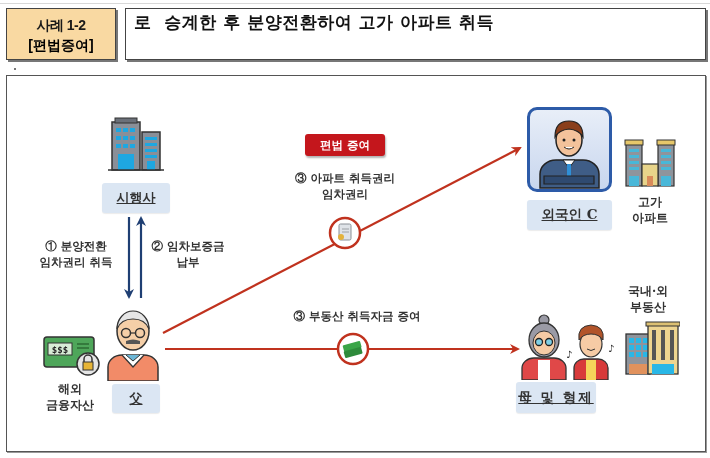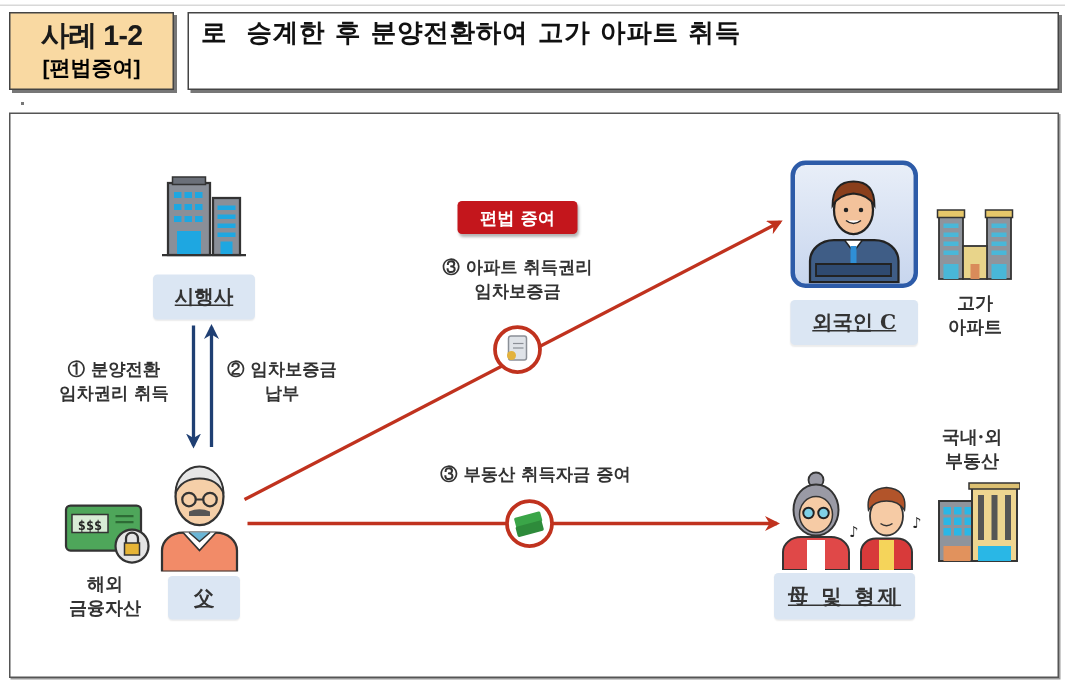--- a/index.html
+++ b/index.html
@@ -7,21 +7,21 @@
   body { position: relative; font-family: "DejaVu Sans", "Liberation Sans", sans-serif; color: #222; }
 
   .topline { position: absolute; left: 0; top: 0; width: 710px; height: 4px; border-bottom: 1px solid #d8d8d8; }
 
   .case-badge {
     position: absolute; left: 6px; top: 8px; width: 110px; height: 52px;
     background: #f9d9a2; border: 1.5px solid #444;
     box-shadow: 2px 2px 0 #777;
     display: flex; flex-direction: column; align-items: center; justify-content: center;
   }
-  .case-badge .l1 { font-family: "Liberation Sans", sans-serif; font-size: 19px; font-weight: bold; color: #1a1a1a; letter-spacing: -0.5px; line-height: 22px; }
+  .case-badge .l1 { font-family: "Liberation Sans", sans-serif; font-size: 14px; font-weight: bold; color: #1a1a1a; letter-spacing: -0.5px; line-height: 22px; }
   .case-badge .l2 { font-family: "Liberation Sans", sans-serif; font-size: 14px; font-weight: bold; color: #000000; line-height: 18px; }
 
   .case-title {
     position: absolute; left: 125px; top: 8px; width: 581px; height: 52px;
     background: #fff; border: 1.5px solid #444; box-shadow: 2px 2px 0 #777;
     padding: 2px 8px;
     font-family: "DejaVu Sans", sans-serif; font-size: 17px; font-weight: bold; color: #111;
     line-height: 23px; letter-spacing: 0.5px;
   }
 
@@ -159,21 +159,21 @@
   <circle cx="22" cy="28" r="4.5" fill="none" stroke="#333" stroke-width="1.5"></circle>
   <circle cx="36" cy="28" r="4.5" fill="none" stroke="#333" stroke-width="1.5"></circle>
   <line x1="26.5" y1="28" x2="31.5" y2="28" stroke="#333" stroke-width="1.2"></line>
   <path d="M22,36 q7,-3 14,0 v3 h-14 z" fill="#555"></path>
 </svg>
 <div class="label-box" style="left:112px; top:384px; width:48px; height:29px;">父</div>
 
 <div class="red-badge">편법 증여</div>
 <div class="txt" style="left:270px; top:170px; width:150px;">
   <div>③ 아파트 취득권리</div>
-  <div>임차보증금</div>
+  <div>임차권리</div>
 </div>
 <div class="txt" style="left:272px; top:308px; width:170px;">③ 부동산 취득자금 증여</div>
 
 <div style="position:absolute; left:527px; top:107px; width:85px; height:85px; border:3px solid #2d5ba8; border-radius:10px; background:linear-gradient(#e8eef8,#c8d6ee);">
   <svg width="79" height="79" viewBox="0 0 79 79">
     <path d="M10,78 v-14 a16,14 0 0 1 16,-14 h27 a16,14 0 0 1 16,14 v14 z" fill="#3f5d86" stroke="#222" stroke-width="1.5"></path>
     <path d="M33,50 l6,8 l6,-8 z" fill="#fff" stroke="#222" stroke-width="1"></path>
     <rect x="37" y="54" width="4" height="18" fill="#2f8fd6"></rect>
     <path d="M14,66 h50 v8 h-50 z" fill="#2f4a70" stroke="#222" stroke-width="1.2"></path>
     <ellipse cx="39" cy="30" rx="13" ry="16" fill="#f3c29b" stroke="#222" stroke-width="1.5"></ellipse>
@@ -222,21 +222,21 @@
 
   <text x="46" y="46" font-size="10" fill="#222">♪</text>
   <text x="88" y="40" font-size="10" fill="#222">♪</text>
 
   <path d="M54,68 v-12 a10,9 0 0 1 10,-9 h14 a10,9 0 0 1 10,9 v12 z" fill="#d83a3a" stroke="#333" stroke-width="1.3"></path>
   <rect x="66" y="48" width="10" height="20" fill="#f5d45a"></rect>
   <ellipse cx="71" cy="32" rx="11" ry="13" fill="#f6cba5" stroke="#333" stroke-width="1.2"></ellipse>
   <path d="M59,28 q-2,-14 12,-15 q14,1 12,15 q-4,-6 -12,-6 q-8,0 -12,6z" fill="#b2542a" stroke="#333" stroke-width="1"></path>
   <path d="M67,37 q4,3 8,0" fill="none" stroke="#333" stroke-width="1"></path>
 </svg>
-<div class="label-box" style="left:516px; top:382px; width:94px; height:31px; font-size:13.5px; letter-spacing:2px;">母 및 형제</div>
+<div class="label-box" style="left:516px; top:382px; width:80px; height:31px; font-size:13.5px; letter-spacing:2px;">母 및 형제</div>
 
 <div class="txt" style="left:618px; top:283px; width:60px; font-size:12px;">
   <div>국내·외</div>
   <div>부동산</div>
 </div>
 <svg class="icon" style="left:624px; top:320px;" width="56" height="56" viewBox="0 0 56 56">
   <rect x="2" y="14" width="24" height="40" fill="#8f949c" stroke="#333" stroke-width="1.3"></rect>
   <g fill="#29b7e6">
     <rect x="5" y="18" width="5" height="5"></rect>
       <rect x="12" y="18" width="5" height="5"></rect>

